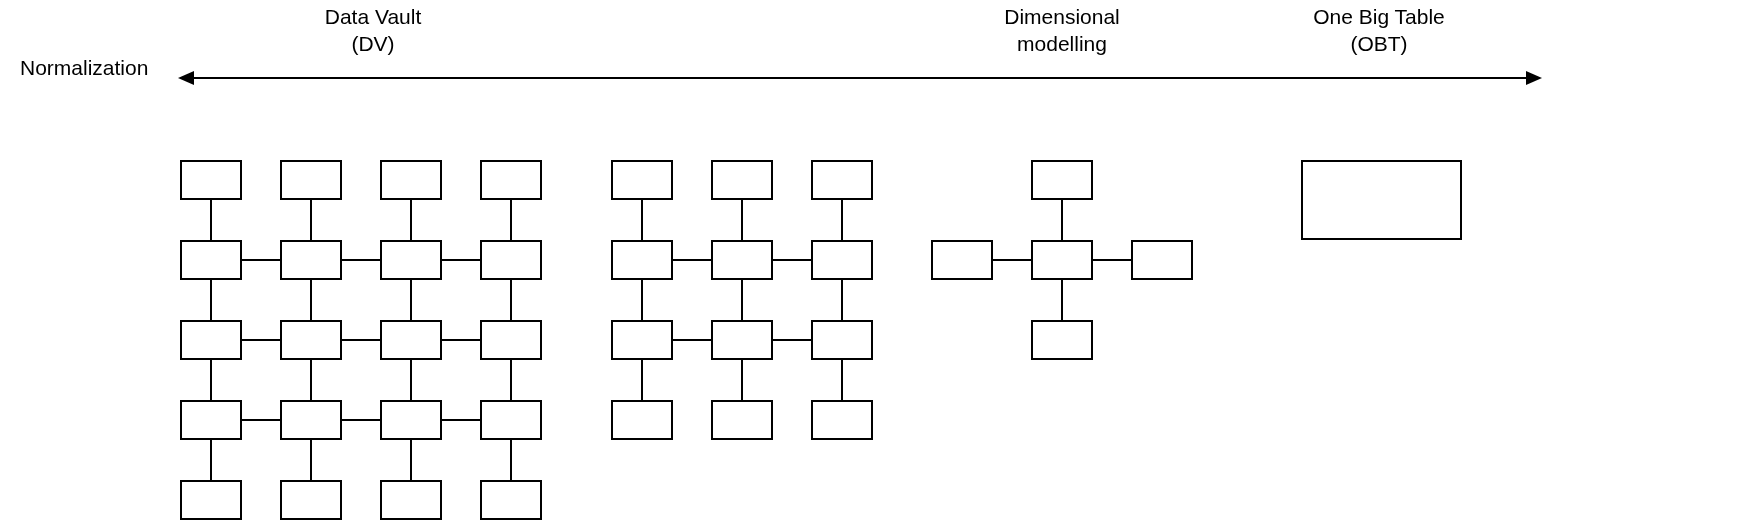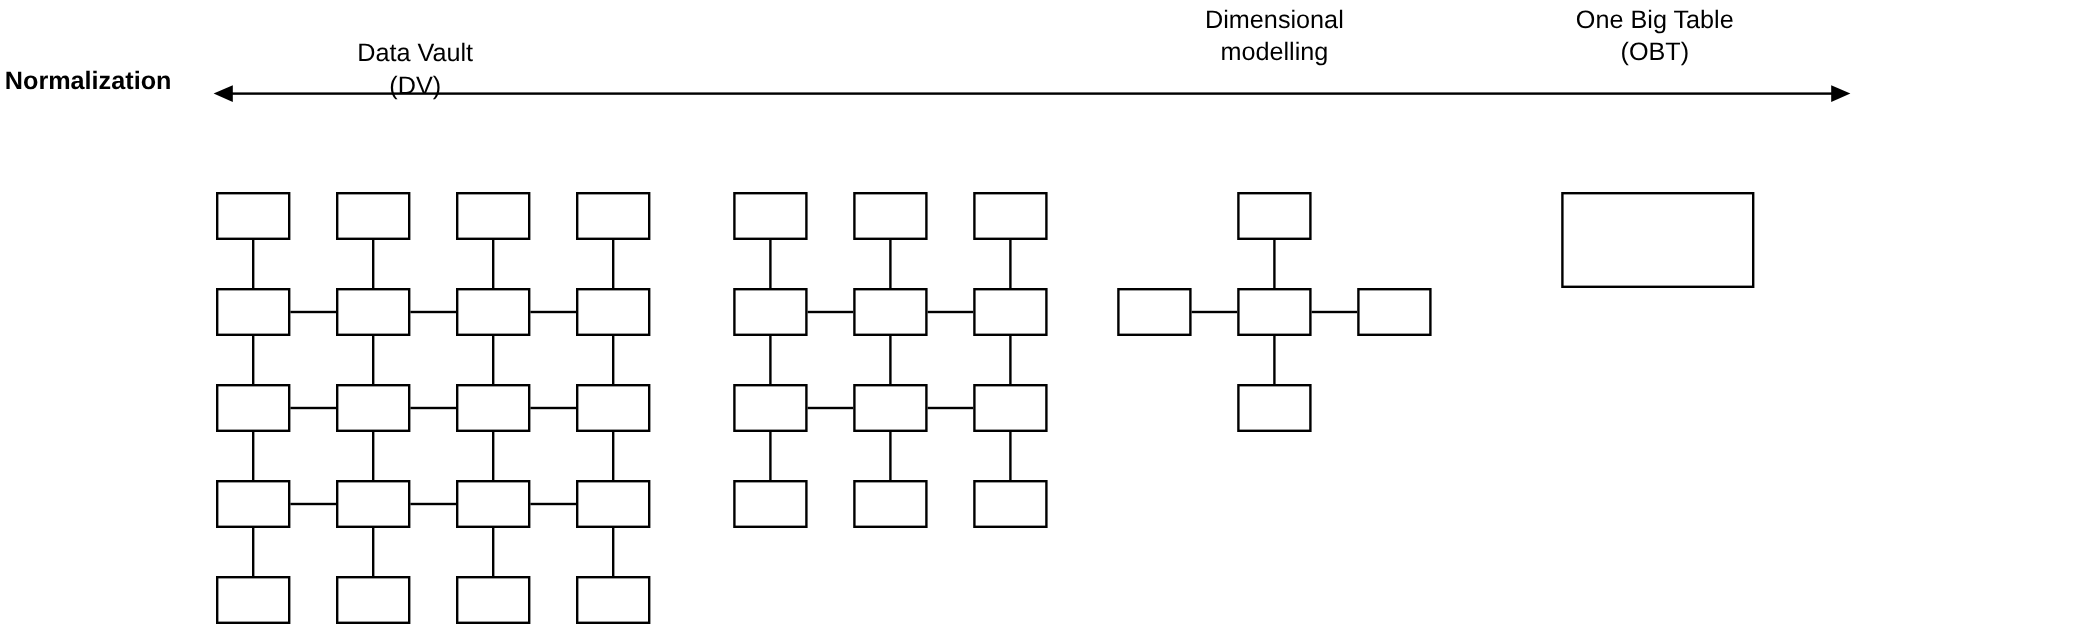--- a/index.html
+++ b/index.html
@@ -25,21 +25,21 @@
     line-height: 27px;
     white-space: nowrap;
   }
   .axis-word {
     position: absolute;
     top: 55px;
     font-size: 21px;
     line-height: 26px;
     white-space: nowrap;
   }
-  .axis-word.left { left: 4px; font-weight: bold; }
+  .axis-word.left { left: 20px; }
   .axis-word.right { right: 4px; }
   .arrow-line {
     position: absolute;
     left: 190px;
     top: 77px;
     width: 1340px;
     height: 2px;
     background: var(--stroke, #000000);
   }
   .arrow-head {
@@ -67,21 +67,21 @@
   .connector {
     position: absolute;
     background: var(--stroke, #000000);
   }
 </style>
 </head>
 <body>
 
 <div class="canvas">
 
-  <div class="approach-title" style="left: 346px; margin-top: 28px;">
+  <div class="approach-title" style="left: 373px;">
     <div>Data Vault</div>
     <div>(DV)</div>
   </div>
   <div class="approach-title" style="left: 1379px;">
     <div>One Big Table</div>
     <div>(OBT)</div>
   </div>
   <div class="approach-title" style="left: 1062px;">
     <div>Dimensional</div>
     <div>modelling</div>

